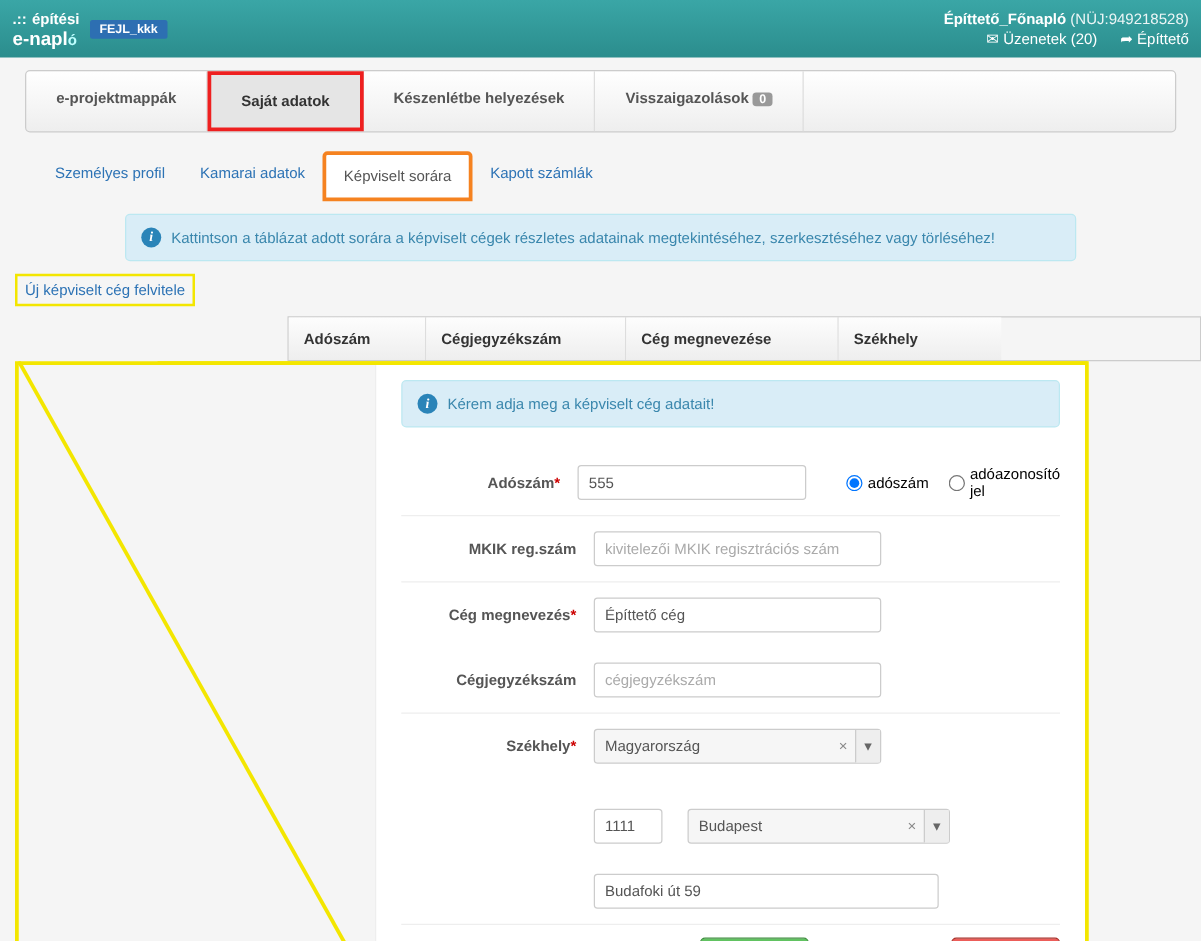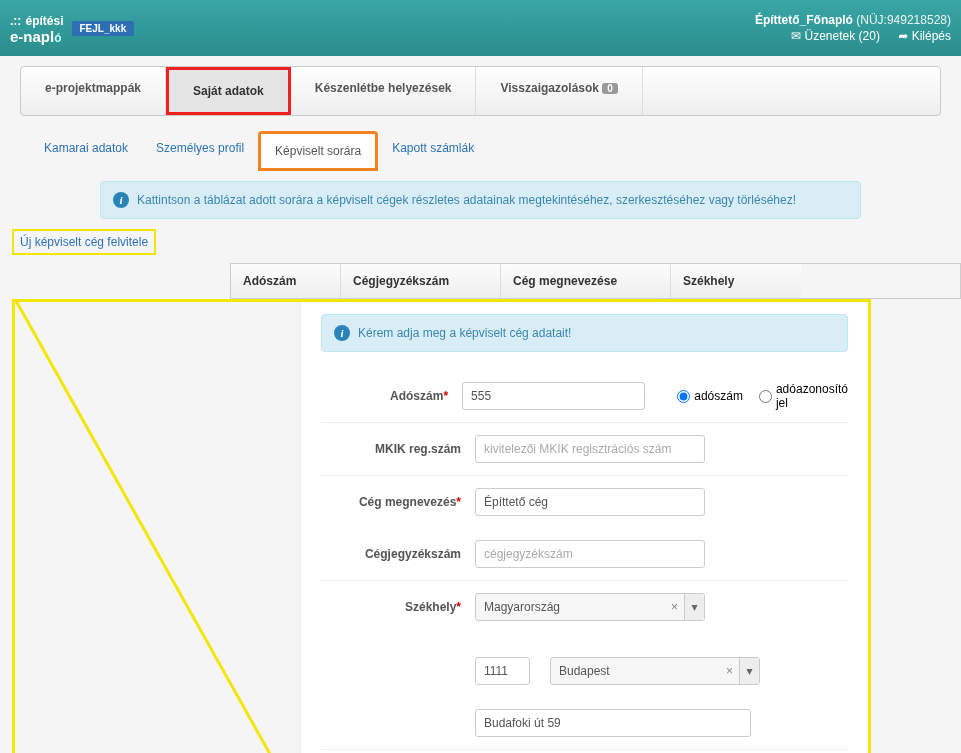--- a/index.html
+++ b/index.html
@@ -1,19 +1,19 @@
 <!DOCTYPE html>
 <html><head>
   <meta charset="utf-8">
   <style>
     * { box-sizing: border-box; margin: 0; padding: 0; font-family: Arial, Helvetica, sans-serif; font-size: 12px; }
     body { background: #f5f5f5; width: 961px; }
 
     
-    .topbar { background: linear-gradient(#3aa6a6, #2b8d8d); height: 56px; display: flex; align-items: center; padding: 0 10px; color: #fff; }
+    .topbar { background: linear-gradient(#3aa6a6, #2b8d8d); height: 46px; display: flex; align-items: center; padding: 0 10px; color: #fff; }
     .logo { display: flex; align-items: center; gap: 4px; }
     .logo-txt { font-size: 15px; font-weight: bold; }
     .logo-txt .o { color: #bfffff; }
     .logo-sub { font-size: 8px; line-height: 9px; color: #cfeeee; margin-left: 6px; border-left: 1px solid #5fbcbc; padding-left: 6px; text-transform: uppercase; }
     .env-badge { background: #2d6fb2; color: #fff; font-size: 10px; font-weight: bold; padding: 2px 8px; border-radius: 2px; margin-left: 8px; }
     .top-right { margin-left: auto; text-align: right; font-size: 11px; }
     .top-right .user { font-weight: bold; }
     .top-right .nuj { opacity: .9; }
     .top-right .links { margin-top: 2px; }
     .top-right .links a { color: #fff; font-weight: normal; text-decoration: none; margin-left: 15px; }
@@ -94,41 +94,41 @@
     </div>
   </div>
   <span class="env-badge">FEJL_kkk</span>
   <div class="top-right">
     <div>
       <span class="user">Építtető_Főnapló</span>
       <span class="nuj">(NÜJ:949218528)</span>
     </div>
     <div class="links">
       <a href="#"><span>✉</span> <span>Üzenetek (20)</span></a>
-      <a href="#"><span>➦</span> <span>Kilépés</span></a>
+      <a href="#"><span>➦</span> <span>Építtető</span></a>
     </div>
   </div>
 </div>
 
 
 <div class="maintabs-wrap">
   <div class="maintabs">
     <div class="maintab">e-projektmappák</div>
     <div class="maintab active red-outline">Saját adatok</div>
     <div class="maintab">Készenlétbe helyezések</div>
     <div class="maintab">
       <span>Visszaigazolások</span> <span class="badge">0</span>
     </div>
   </div>
 </div>
 
 
 <div class="subtabs">
+  <div class="subtab">Személyes profil</div>
   <div class="subtab">Kamarai adatok</div>
-  <div class="subtab">Személyes profil</div>
   <div class="subtab active orange-outline">Képviselt sorára</div>
   <div class="subtab">Kapott számlák</div>
 </div>
 
 
 <div class="info-alert">
   <span class="info-i">i</span>
   <span>Kattintson a táblázat adott sorára a képviselt cégek részletes adatainak megtekintéséhez, szerkesztéséhez vagy törléséhez!</span>
 </div>
 

